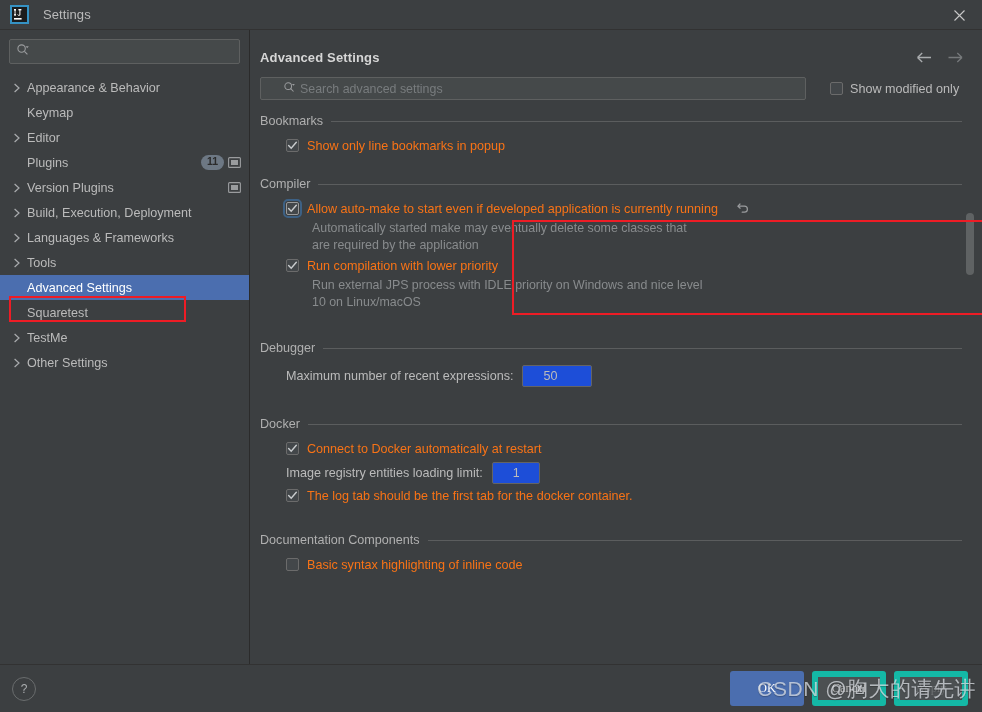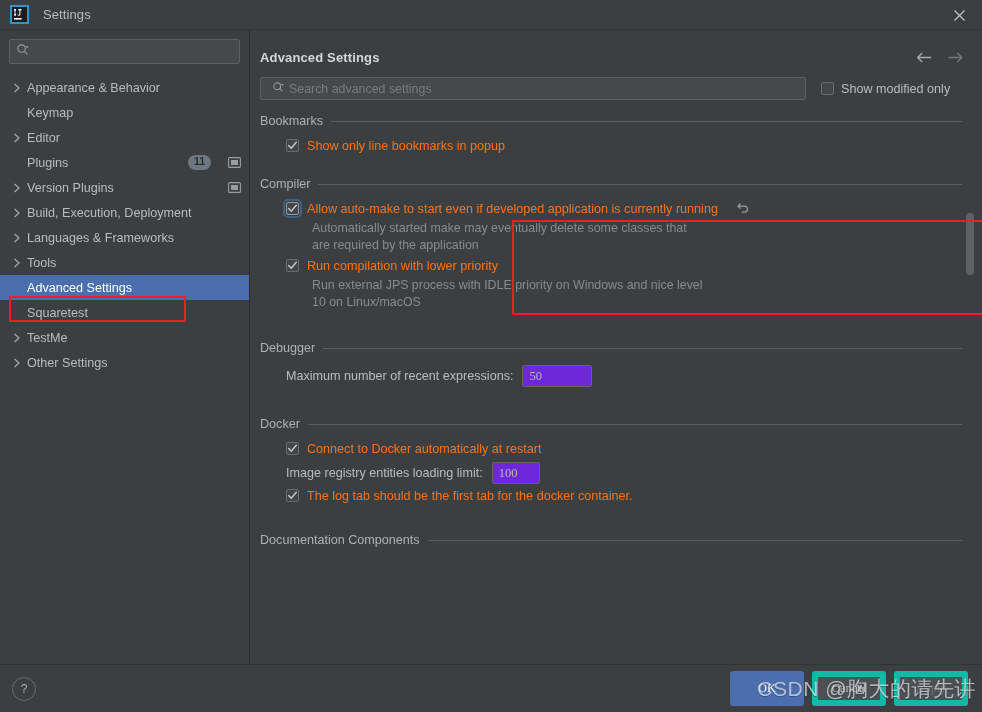--- a/index.html
+++ b/index.html
@@ -86,21 +86,21 @@
     align-items: center; justify-content: center;
     margin-right: 3px;
   }
   .tree-row .arrow.empty { visibility: hidden; }
   .tree-row .lbl { flex: 1; }
   .tree-row.selected { background: #4b6eaf; color: #ffffff; }
   .badge-pill {
     background: #6d7884; color: #2b2b2b;
     font-size: 10.5px; font-weight: bold;
     border-radius: 8px; padding: 1px 6px 2px 6px;
-    line-height: 1.1; margin-right: 17px;
+    line-height: 1.1; margin-right: 4px;
   }
   .win-icon { width: 13px; height: 11px; flex: 0 0 auto; }
 
   
   .red-sidebar-box {
     position: absolute;
     left: 9px; top: 266px;
     width: 177px; height: 26px;
     border: 2px solid #ee1c25;
     pointer-events: none;
@@ -126,32 +126,32 @@
   .nav-arrows { margin-left: auto; display: flex; gap: 14px; align-items: center; }
   .nav-arrows span { display: flex; }
 
   .filter-row {
     display: flex; align-items: center;
     padding: 7px 18px 0 10px;
   }
   .adv-search {
     flex: 1; height: 23px;
     background: #45494a; border: 1px solid #5e6060; border-radius: 2px;
-    display: flex; align-items: center; padding: 0 11px;
+    display: flex; align-items: center; padding: 0 22px;
     max-width: 546px;
   }
   .adv-search .mag { margin-right: 4px; flex: 0 0 auto; }
   .adv-search input {
     flex: 1; background: transparent; border: none; outline: none;
     color: #bbbbbb; font-size: 12.4px;
     font-family: "Liberation Sans", sans-serif;
   }
   .adv-search input::placeholder { color: #787c7e; }
   .show-modified {
-    margin-left: 15px; display: flex; align-items: center; gap: 7px;
+    margin-left: 24px; display: flex; align-items: center; gap: 7px;
     font-size: 12.6px; color: #bbbbbb; white-space: nowrap;
   }
 
   
   .settings-area {
     flex: 1; position: relative; overflow: hidden;
     padding: 14px 0 0 10px;
   }
   .sec-title {
     display: flex; align-items: center; gap: 8px;
@@ -173,24 +173,24 @@
     line-height: 17px; margin-top: 2px; margin-bottom: 4px;
   }
   .spacer-20 { height: 20px; }
   .spacer-26 { height: 26px; }
   .field-row {
     display: flex; align-items: center; gap: 9px;
     padding-left: 26px; font-size: 12.6px; color: #bbbbbb;
     margin: 4px 0;
   }
   .txt-field {
-    background: #6d28d9; border: 1px solid #646464; border-radius: 2px;
+    background: #1d4ed8; border: 1px solid #646464; border-radius: 2px;
     height: 22px; color: #bbbbbb; font-size: 12.6px;
-    padding: 0 6px; outline: none;
-    font-family: Liberation Serif, serif;
+    padding: 0 20px; outline: none;
+    font-family: Liberation Sans, sans-serif;
   }
   .w70 { width: 70px; }
   .w65 { width: 48px; }
 
   
   .cbx {
     width: 13px; height: 13px; border-radius: 2px;
     border: 1px solid #6b6b6b; background: #43474a;
     display: inline-flex; align-items: center; justify-content: center;
     position: relative; flex: 0 0 auto;
@@ -533,20 +533,24 @@
                   <path d="M1.6 5.4 L4.2 8.2 L9.3 2.2" stroke="#c9ccce" stroke-width="1.4" fill="none" stroke-linecap="round"></path>
                 </svg>
               </span>
               <span class="opt-label">The log tab should be the first tab for the docker container.</span>
             </div>
             <div class="spacer-26"></div>
             <div class="sec-title">
               <span>Documentation Components</span>
               <span class="rule"></span>
             </div>
+            <div class="opt-row">
+              <span class="cbx cb"></span>
+              <span class="opt-label">Basic syntax highlighting of inline code</span>
+            </div>
           </div>
         <div class="vscroll">
           <div class="thumb"></div>
         </div>
       </div>
 
       <div class="red-compiler-box"></div>
     </div>
   </div>
 

